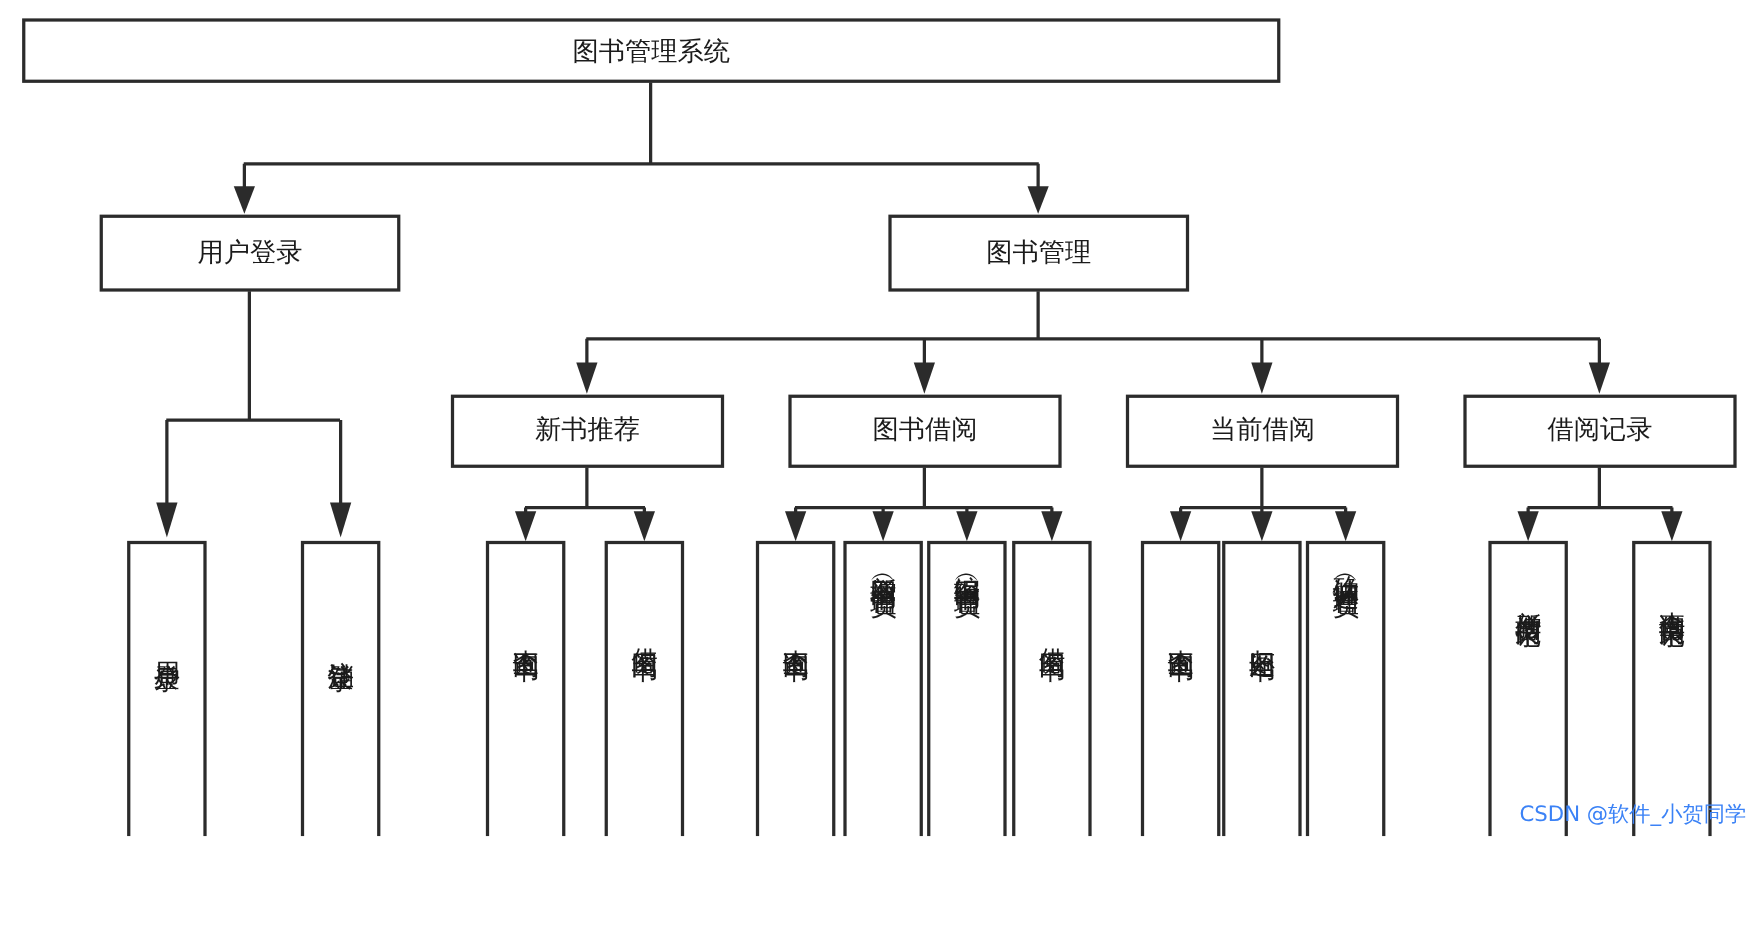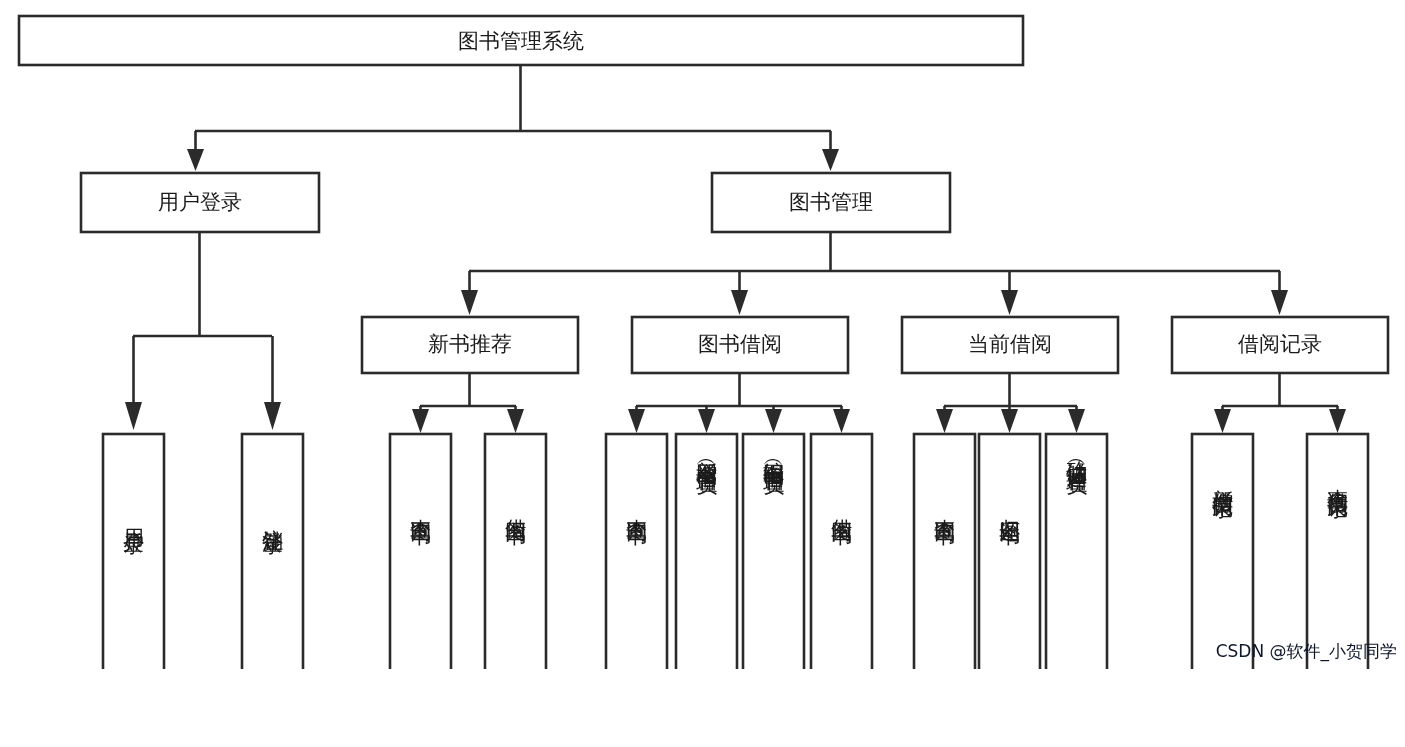--- a/index.html
+++ b/index.html
@@ -63,21 +63,21 @@
     letter-spacing: 2px;
     color: #1b1b1b;
     white-space: nowrap;
   }
   .watermark {
     position: absolute;
     right: 8px;
     bottom: 6px;
     font-family: "DejaVu Sans", "Liberation Sans", sans-serif;
     font-size: 17px;
-    color: #0f172a;
+    color: #3b82f6;
     white-space: nowrap;
     text-align: center;
   }
 </style>
 </head>
 <body>
 
 <div id="diagram-root">
 
   <svg class="flow" viewBox="0 0 1405 747" xmlns="http://www.w3.org/2000/svg">

